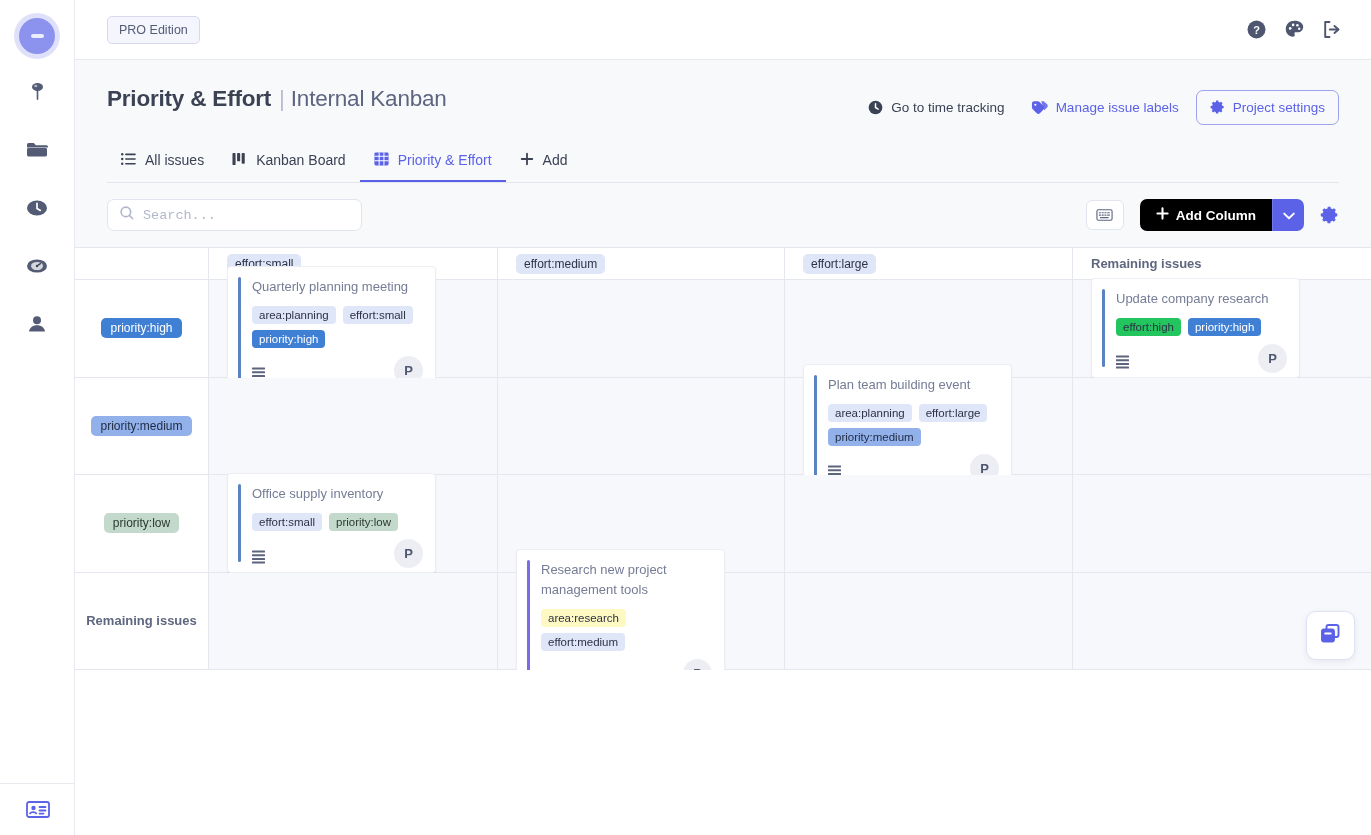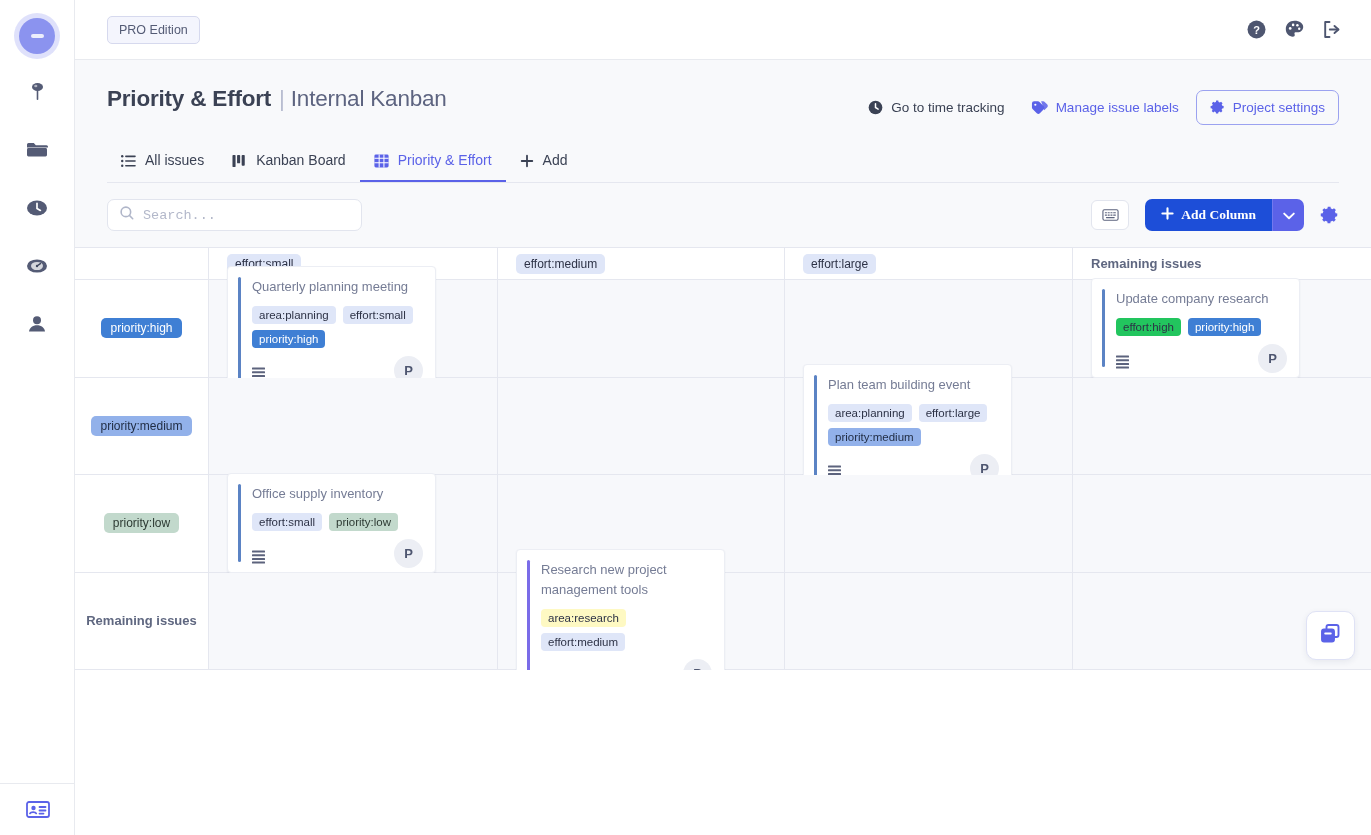--- a/index.html
+++ b/index.html
@@ -95,21 +95,21 @@
   .header-action.link { color: #5b62e8; }
   .header-action.outlined {
     border: 1px solid #9ba2f0; color: #5b62e8;
     padding: 9px 13px; border-radius: 7px;
   }
   .header-action svg { flex: none; display: block; }
 
   
   #tabs { display: flex; align-items: flex-end; margin-top: 18px; }
   .tab {
-    display: flex; align-items: flex-end; gap: 9px;
+    display: flex; align-items: flex-start; gap: 9px;
     font-size: 14px; color: #3b4254;
     padding: 9px 14px 12px 14px;
     border-bottom: 2.5px solid transparent;
     cursor: pointer; white-space: nowrap;
   }
   .tab.active { color: #5b62e8; border-bottom-color: #5b62e8; font-weight: normal; }
   .tab svg { display: block; flex: none; }
   #tabs-underline { height: 1px; background: #e5e7ef; margin: 0 0 0 0; }
 
   
@@ -136,22 +136,22 @@
     width: 38px; height: 30px;
     border: 1px solid #e2e5ee; border-radius: 6px; background: #fff;
     display: flex; align-items: center; justify-content: center;
     color: #5c637d; cursor: pointer;
   }
   #add-column-group {
     display: flex; align-items: stretch; margin-left: 16px;
     border-radius: 7px; overflow: hidden;
   }
   #add-column-button {
-    background: #1d4ed8; color: #fff; border: none;
-    font-family: Liberation Serif, serif; font-size: 13.5px; font-weight: bold;
+    background: #000000; color: #fff; border: none;
+    font-family: Liberation Sans, sans-serif; font-size: 13.5px; font-weight: bold;
     padding: 0 16px; height: 32px;
     display: flex; align-items: center; gap: 7px; cursor: pointer;
   }
   #add-column-caret {
     background: #5b62e8; border: none; border-left: 1px solid #7279ee;
     color: #fff; width: 32px; height: 32px; cursor: pointer;
     display: flex; align-items: center; justify-content: center;
   }
   #board-settings-icon {
     margin-left: 16px; color: #5b62e8; cursor: pointer;

